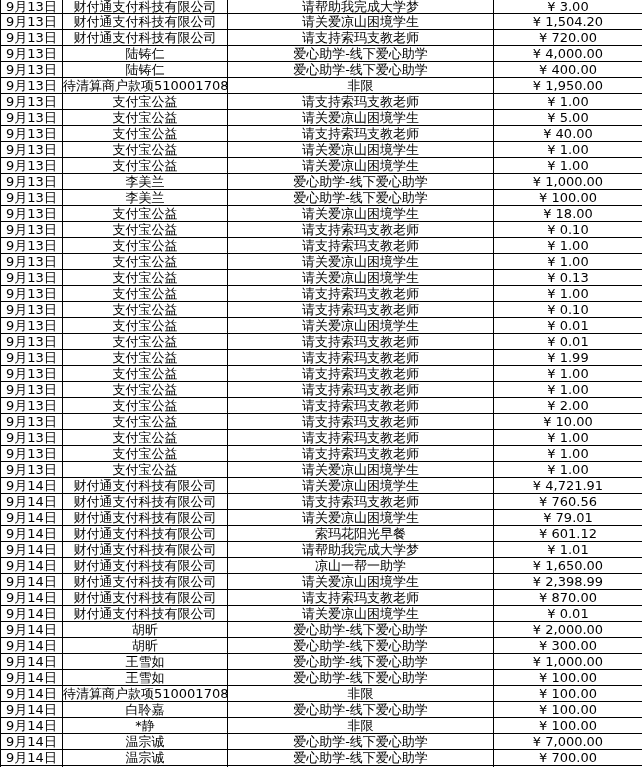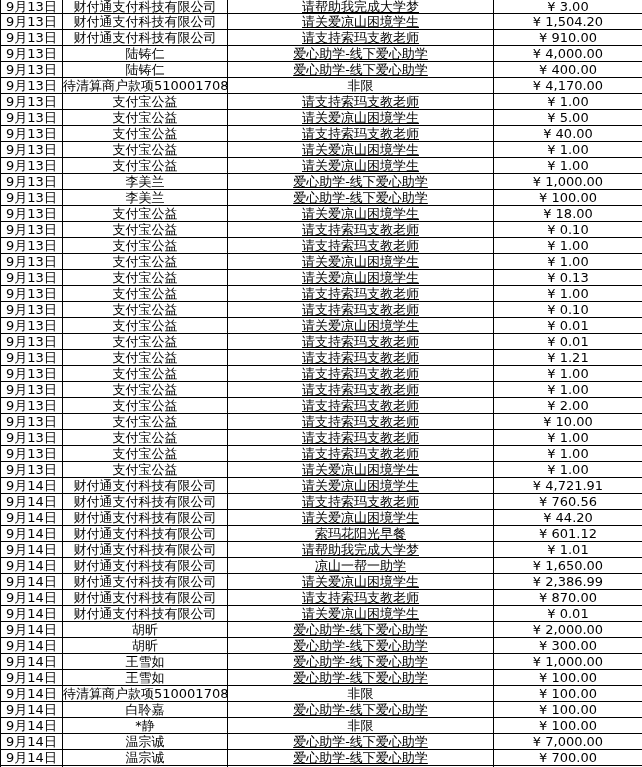--- a/index.html
+++ b/index.html
@@ -26,21 +26,21 @@
     line-height: 1;
     color: #000000;
     overflow: hidden;
     white-space: nowrap;
   }
   table.ledger tr       { height: 16px; }
   table.ledger tr.first { height: 13px; }
   table.ledger tr.first td { border-top: none; }
   table.ledger tr.stub  { height: 6px; }
   table.ledger tr.stub td { border-bottom: none; }
-  td.project-link span.link { text-decoration: underline; }
+  td.project-link span.link { }
   col.c-date   { width: 62px; }
   col.c-payer  { width: 165px; }
   col.c-proj   { width: 266px; }
   col.c-amount { width: 149px; }
 </style>
 </head>
 <body>
 
 <table class="ledger">
   <colgroup>
@@ -59,39 +59,39 @@
       <tr>
         <td>9月13日</td>
         <td>财付通支付科技有限公司</td>
         <td class="project-link"><span class="link">请关爱凉山困境学生</span></td>
         <td>¥ 1,504.20</td>
       </tr>
       <tr>
         <td>9月13日</td>
         <td>财付通支付科技有限公司</td>
         <td class="project-link"><span class="link">请支持索玛支教老师</span></td>
-        <td>¥ 910.00</td>
+        <td>¥ 720.00</td>
       </tr>
       <tr>
         <td>9月13日</td>
         <td>陆铸仁</td>
         <td class="project-link"><span class="link">爱心助学-线下爱心助学</span></td>
         <td>¥ 4,000.00</td>
       </tr>
       <tr>
         <td>9月13日</td>
         <td>陆铸仁</td>
         <td class="project-link"><span class="link">爱心助学-线下爱心助学</span></td>
         <td>¥ 400.00</td>
       </tr>
       <tr>
         <td>9月13日</td>
         <td>待清算商户款项510001708</td>
         <td>非限</td>
-        <td>¥ 4,170.00</td>
+        <td>¥ 1,950.00</td>
       </tr>
       <tr>
         <td>9月13日</td>
         <td>支付宝公益</td>
         <td class="project-link"><span class="link">请支持索玛支教老师</span></td>
         <td>¥ 1.00</td>
       </tr>
       <tr>
         <td>9月13日</td>
         <td>支付宝公益</td>
@@ -179,21 +179,21 @@
       <tr>
         <td>9月13日</td>
         <td>支付宝公益</td>
         <td class="project-link"><span class="link">请支持索玛支教老师</span></td>
         <td>¥ 0.01</td>
       </tr>
       <tr>
         <td>9月13日</td>
         <td>支付宝公益</td>
         <td class="project-link"><span class="link">请支持索玛支教老师</span></td>
-        <td>¥ 1.21</td>
+        <td>¥ 1.99</td>
       </tr>
       <tr>
         <td>9月13日</td>
         <td>支付宝公益</td>
         <td class="project-link"><span class="link">请支持索玛支教老师</span></td>
         <td>¥ 1.00</td>
       </tr>
       <tr>
         <td>9月13日</td>
         <td>支付宝公益</td>
@@ -239,21 +239,21 @@
       <tr>
         <td>9月14日</td>
         <td>财付通支付科技有限公司</td>
         <td class="project-link"><span class="link">请支持索玛支教老师</span></td>
         <td>¥ 760.56</td>
       </tr>
       <tr>
         <td>9月14日</td>
         <td>财付通支付科技有限公司</td>
         <td class="project-link"><span class="link">请关爱凉山困境学生</span></td>
-        <td>¥ 44.20</td>
+        <td>¥ 79.01</td>
       </tr>
       <tr>
         <td>9月14日</td>
         <td>财付通支付科技有限公司</td>
         <td class="project-link"><span class="link">索玛花阳光早餐</span></td>
         <td>¥ 601.12</td>
       </tr>
       <tr>
         <td>9月14日</td>
         <td>财付通支付科技有限公司</td>
@@ -263,21 +263,21 @@
       <tr>
         <td>9月14日</td>
         <td>财付通支付科技有限公司</td>
         <td class="project-link"><span class="link">凉山一帮一助学</span></td>
         <td>¥ 1,650.00</td>
       </tr>
       <tr>
         <td>9月14日</td>
         <td>财付通支付科技有限公司</td>
         <td class="project-link"><span class="link">请关爱凉山困境学生</span></td>
-        <td>¥ 2,386.99</td>
+        <td>¥ 2,398.99</td>
       </tr>
       <tr>
         <td>9月14日</td>
         <td>财付通支付科技有限公司</td>
         <td class="project-link"><span class="link">请支持索玛支教老师</span></td>
         <td>¥ 870.00</td>
       </tr>
       <tr>
         <td>9月14日</td>
         <td>财付通支付科技有限公司</td>

